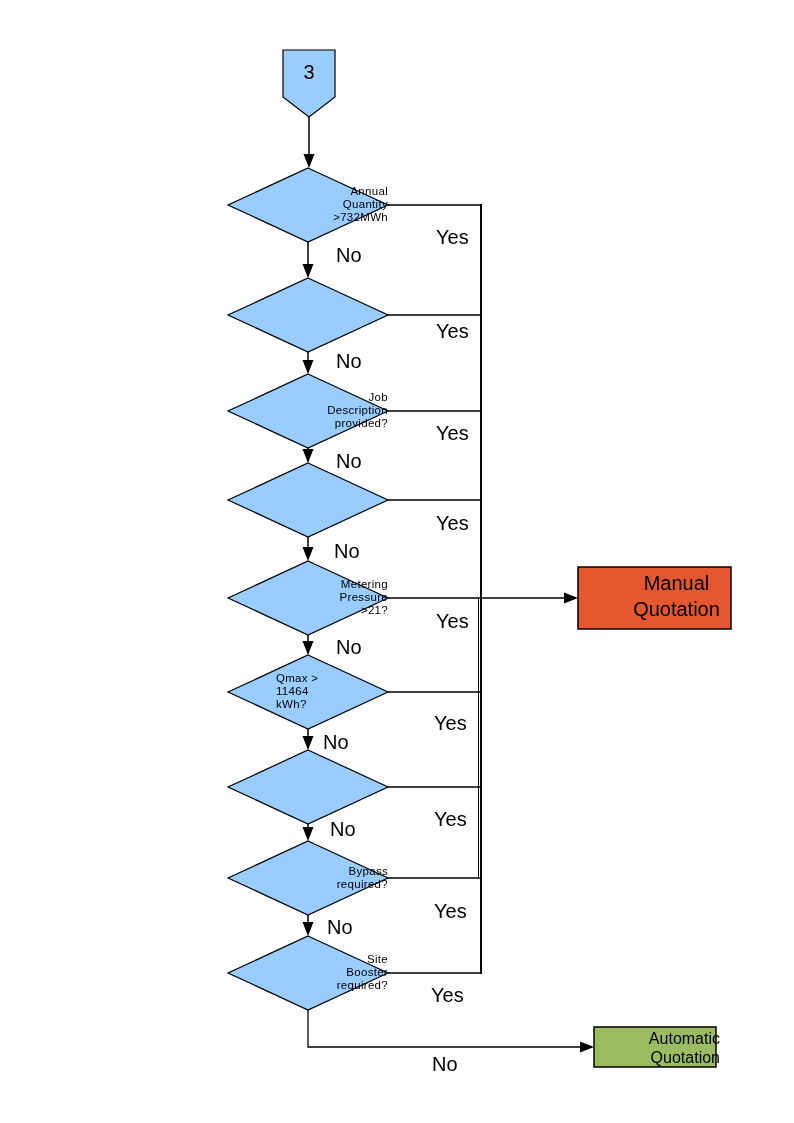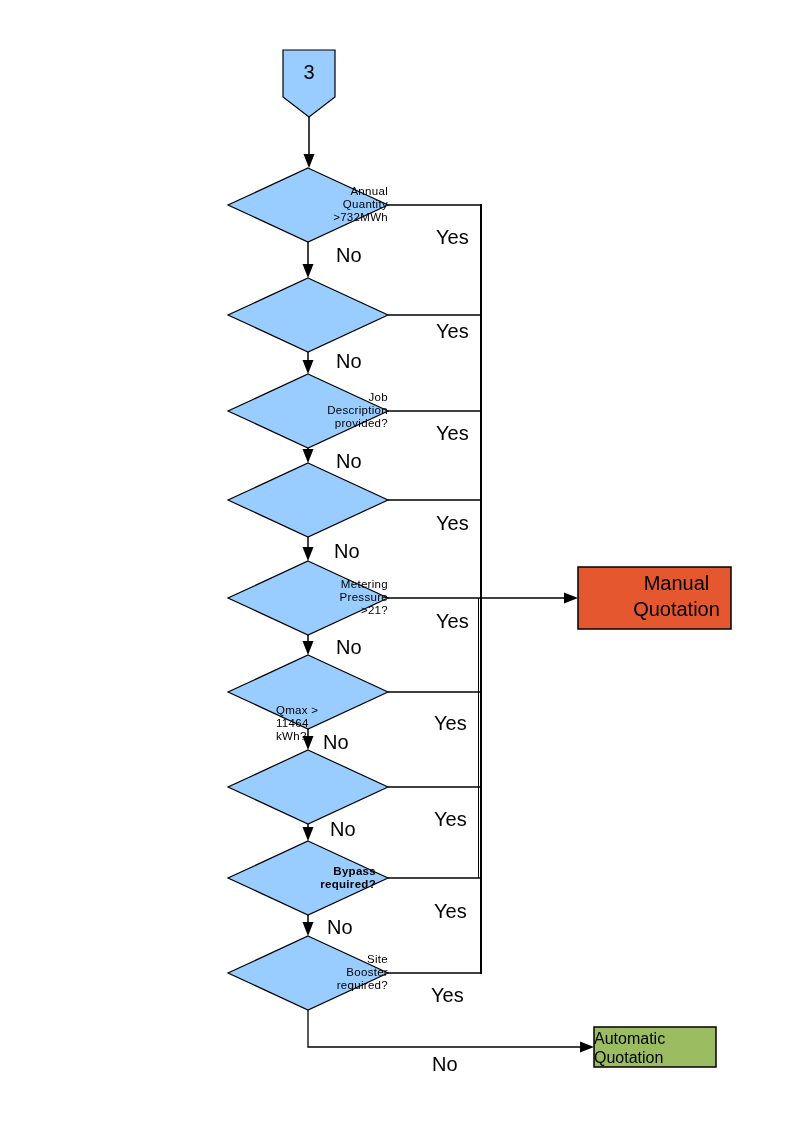--- a/index.html
+++ b/index.html
@@ -35,21 +35,21 @@
   }
   .outcome-label-manual {
     font-size: 20px;
     line-height: 26px;
     text-align: center;
     width: 153px;
   }
   .outcome-label-auto {
     font-size: 16px;
     line-height: 19px;
-    text-align: left;
+    text-align: right;
     width: 126px;
   }
 </style>
 </head>
 <body>
 
 <div class="canvas">
 
   <svg class="layer" width="794" height="1123" viewBox="0 0 794 1123">
 
@@ -111,24 +111,24 @@
 
   <div class="lbl node-label" style="left:228px; top:185px;">Annual
 Quantity
 &gt;732MWh</div>
   <div class="lbl node-label" style="left:228px; top:391px;">Job
 Description
 provided?</div>
   <div class="lbl node-label" style="left:228px; top:578px;">Metering
 Pressure
 &gt;21?</div>
-  <div class="lbl node-label" style="left:276px; top:704px; width:90px; text-align:left;">Qmax &gt;
+  <div class="lbl node-label" style="left:276px; top:672px; width:90px; text-align:left;">Qmax &gt;
 11464
 kWh?</div>
-  <div class="lbl node-label" style="left:216px; top:865px;font-weight:bold;">Bypass
+  <div class="lbl node-label" style="left:228px; top:865px;">Bypass
 required?</div>
   <div class="lbl node-label" style="left:228px; top:953px;">Site
 Booster
 required?</div>
 
   <div class="lbl edge-label" style="left:436px; top:226px;">Yes</div>
   <div class="lbl edge-label" style="left:436px; top:320px;">Yes</div>
   <div class="lbl edge-label" style="left:436px; top:422px;">Yes</div>
   <div class="lbl edge-label" style="left:436px; top:512px;">Yes</div>
   <div class="lbl edge-label" style="left:436px; top:610px;">Yes</div>

